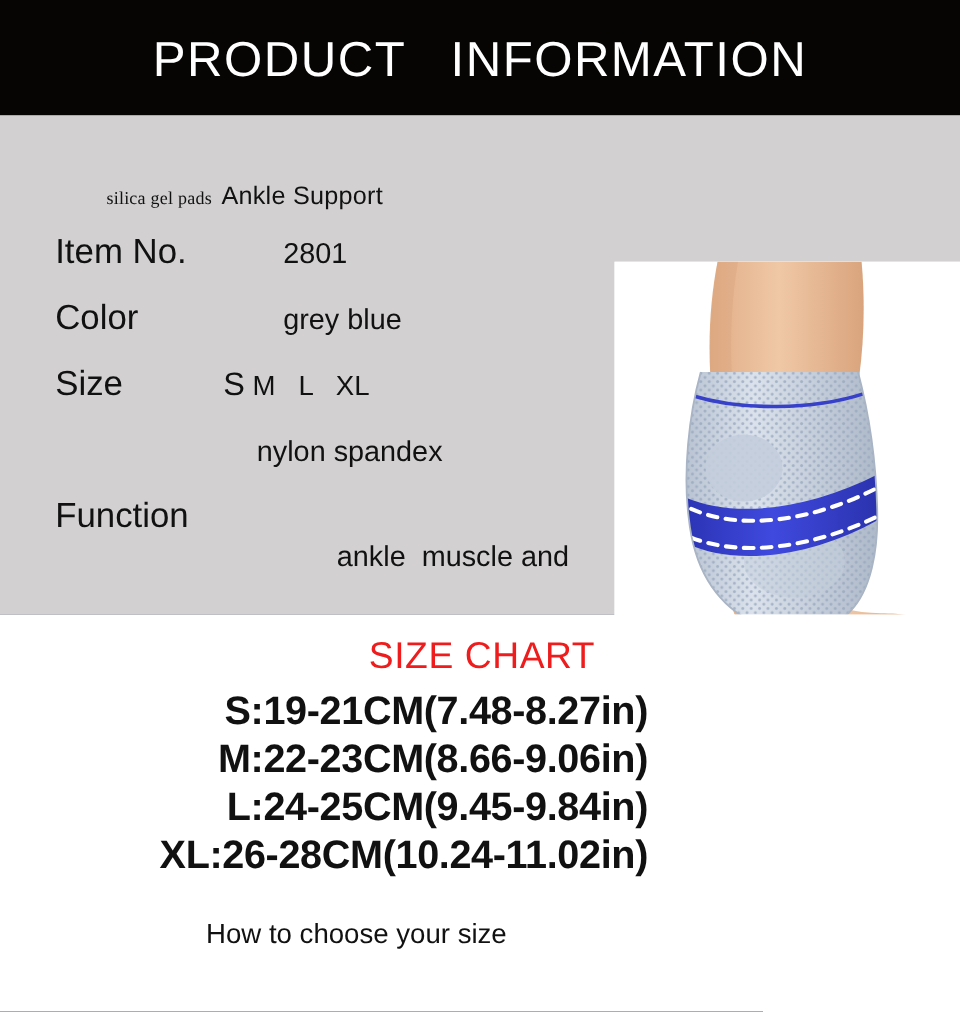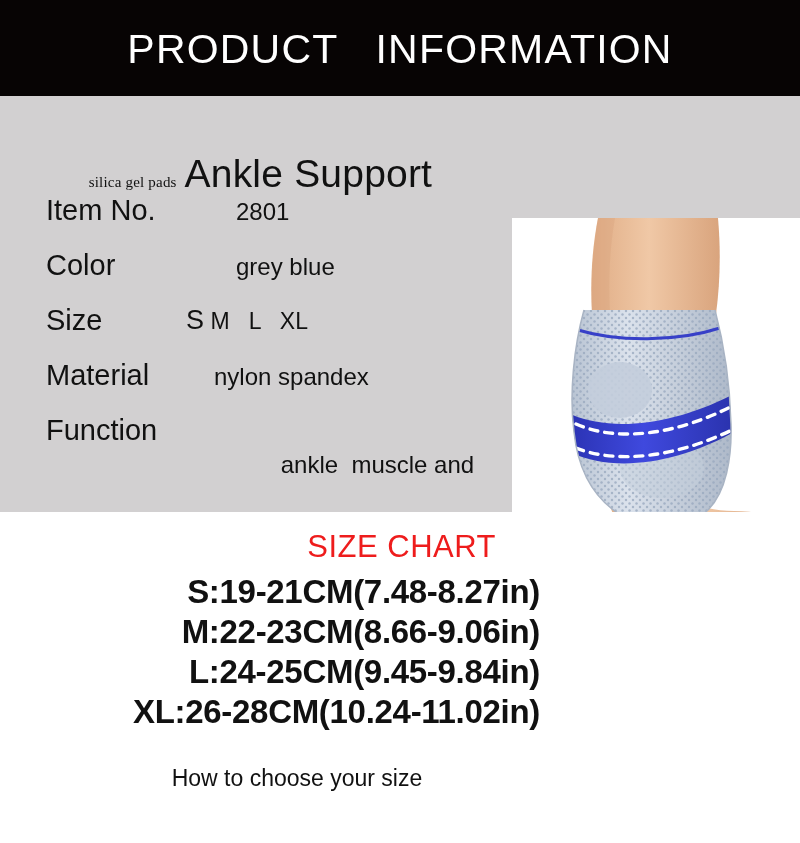--- a/index.html
+++ b/index.html
@@ -60,21 +60,21 @@
     white-space: pre;
     color: #111111;
   }
   .spec-heading .sub {
     font-size: 15px;
     font-weight: 400;
     letter-spacing: 0.2px;
     font-family: Liberation Serif, serif;
   }
   .spec-heading .main {
-    font-size: 39px;
+    font-size: 21px;
     font-weight: 400;
     letter-spacing: 0.2px;
   }
 
   .spec-rows {
     position: absolute;
     left: 0;
     top: 96px;
     width: 512px;
     padding-left: 14px;
@@ -222,21 +222,20 @@
         <div class="spec-label">Color</div>
         <div class="spec-value">grey blue</div>
       </div>
 
       <div class="spec-row">
         <div class="spec-label">Size</div>
         <div class="spec-value size-list"><span class="size-big">S</span><span class="size-small"> M   L   XL</span></div>
       </div>
 
       <div class="spec-row">
-        <div class="spec-label">Material</div>
         <div class="spec-value material">nylon spandex</div>
       </div>
 
       <div class="spec-row">
         <div class="spec-label">Function</div>
         <div class="spec-value function">
           <span>ankle  muscle and</span>
           <span class="line2">ligament  protection</span>
         </div>
       </div>

